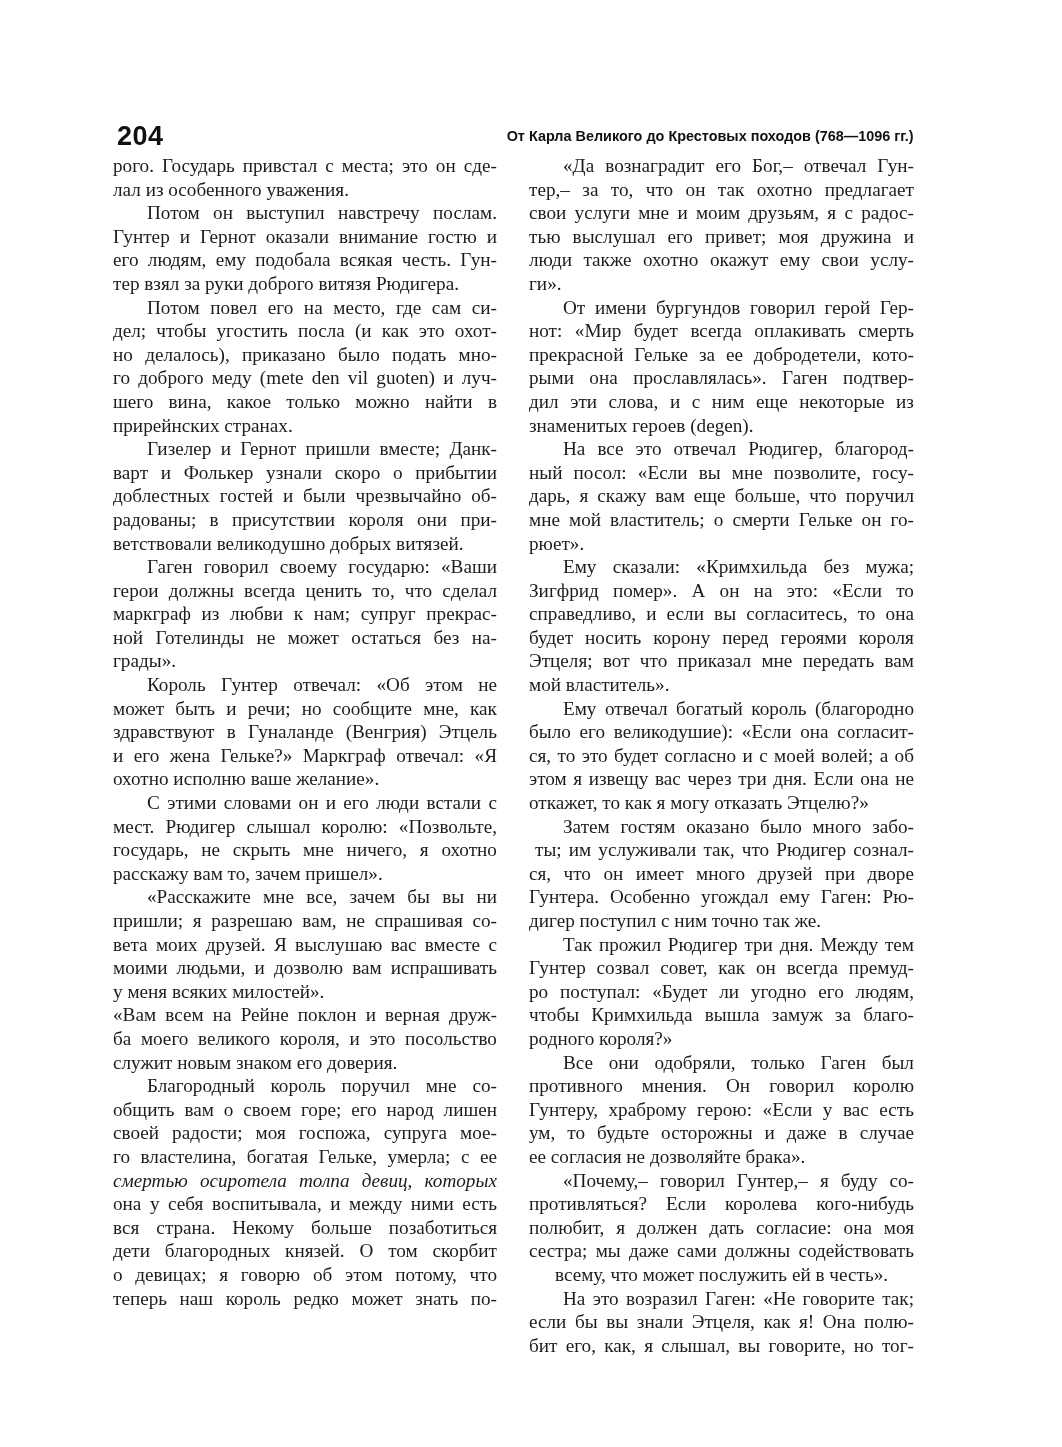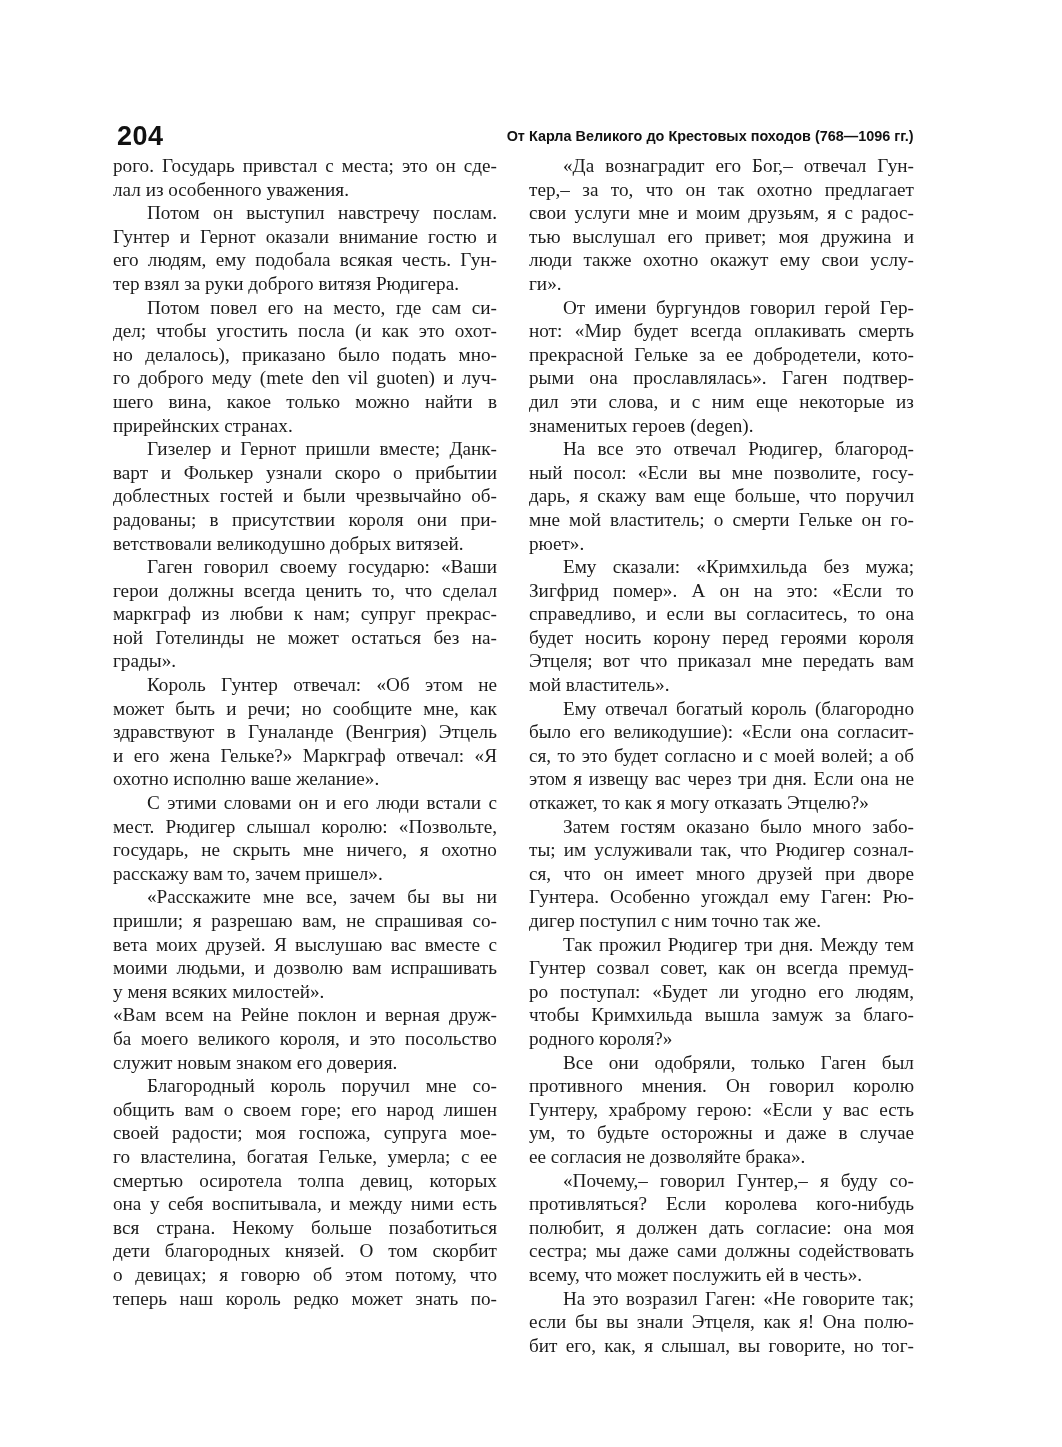--- a/index.html
+++ b/index.html
@@ -324,21 +324,21 @@
     </div>
     <div class="jline" style="height: 23.6px; line-height: 23.6px;">
       <span>го</span>
       <span>властелина,</span>
       <span>богатая</span>
       <span>Гельке,</span>
       <span>умерла;</span>
       <span>с</span>
       <span>ее</span>
     </div>
-    <div class="jline" style="height: 23.6px; line-height: 23.6px;">
+    <div class="jline" style="height: 23.6px; line-height: 23.6px; font-style: italic;">
       <span>смертью</span>
       <span>осиротела</span>
       <span>толпа</span>
       <span>девиц,</span>
       <span>которых</span>
     </div>
     <div class="jline" style="height: 23.6px; line-height: 23.6px;">
       <span>она</span>
       <span>у</span>
       <span>себя</span>
@@ -599,21 +599,21 @@
     </div>
     <div class="jline last" style="height: 23.6px; line-height: 23.6px; display: block; white-space: nowrap;">откажет, то как я могу отказать Этцелю?»</div>
     <div class="jline" style="height: 23.6px; line-height: 23.6px; padding-left: 34px;">
       <span>Затем</span>
       <span>гостям</span>
       <span>оказано</span>
       <span>было</span>
       <span>много</span>
       <span>забо-</span>
     </div>
-    <div class="jline" style="height: 23.6px; line-height: 23.6px;">
+    <div class="jline" style="height: 23.6px; line-height: 23.6px; margin-left: 6px;">
       <span>ты;</span>
       <span>им</span>
       <span>услуживали</span>
       <span>так,</span>
       <span>что</span>
       <span>Рюдигер</span>
       <span>сознал-</span>
     </div>
     <div class="jline" style="height: 23.6px; line-height: 23.6px;">
       <span>ся,</span>
@@ -729,21 +729,21 @@
       <span>моя</span>
     </div>
     <div class="jline" style="height: 23.6px; line-height: 23.6px;">
       <span>сестра;</span>
       <span>мы</span>
       <span>даже</span>
       <span>сами</span>
       <span>должны</span>
       <span>содействовать</span>
     </div>
-    <div class="jline last" style="height: 23.6px; line-height: 23.6px; display: block; white-space: nowrap;">всему, что может послужить ей в честь».</div>
+    <div class="jline last" style="height: 23.6px; line-height: 23.6px; display: block; white-space: nowrap; text-align: center;">всему, что может послужить ей в честь».</div>
     <div class="jline" style="height: 23.6px; line-height: 23.6px; padding-left: 34px;">
       <span>На</span>
       <span>это</span>
       <span>возразил</span>
       <span>Гаген:</span>
       <span>«Не</span>
       <span>говорите</span>
       <span>так;</span>
     </div>
     <div class="jline" style="height: 23.6px; line-height: 23.6px;">

